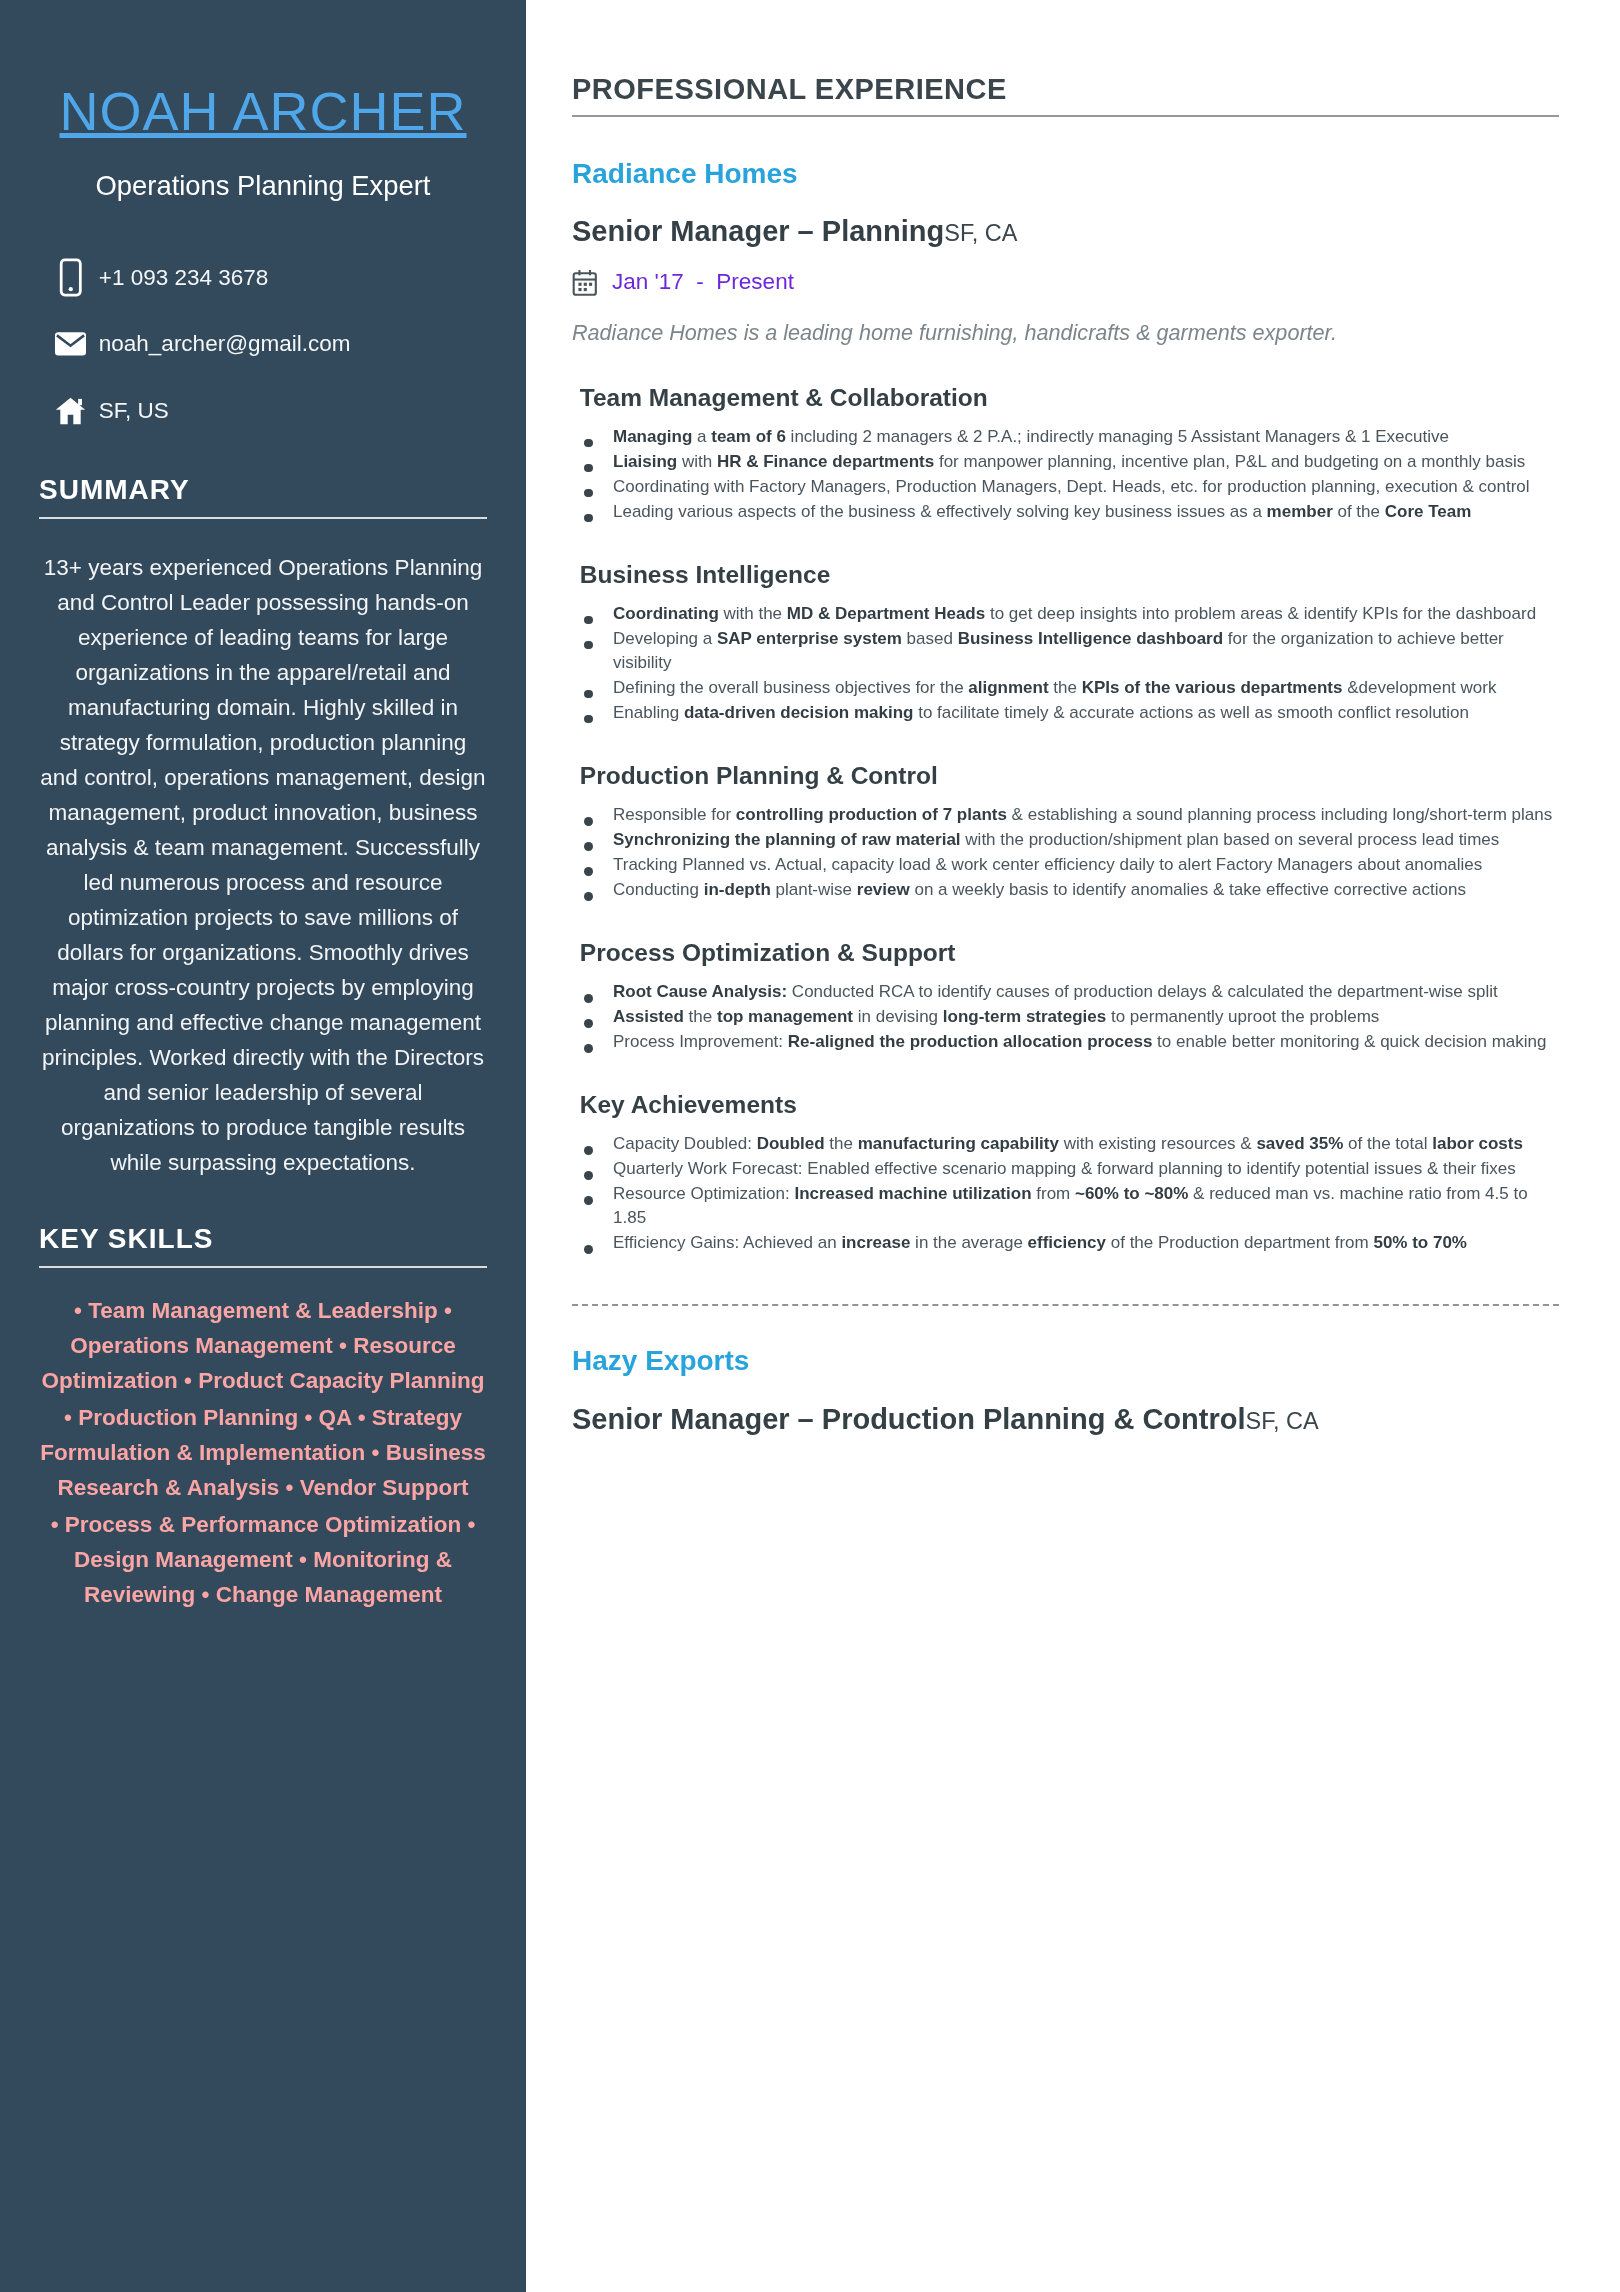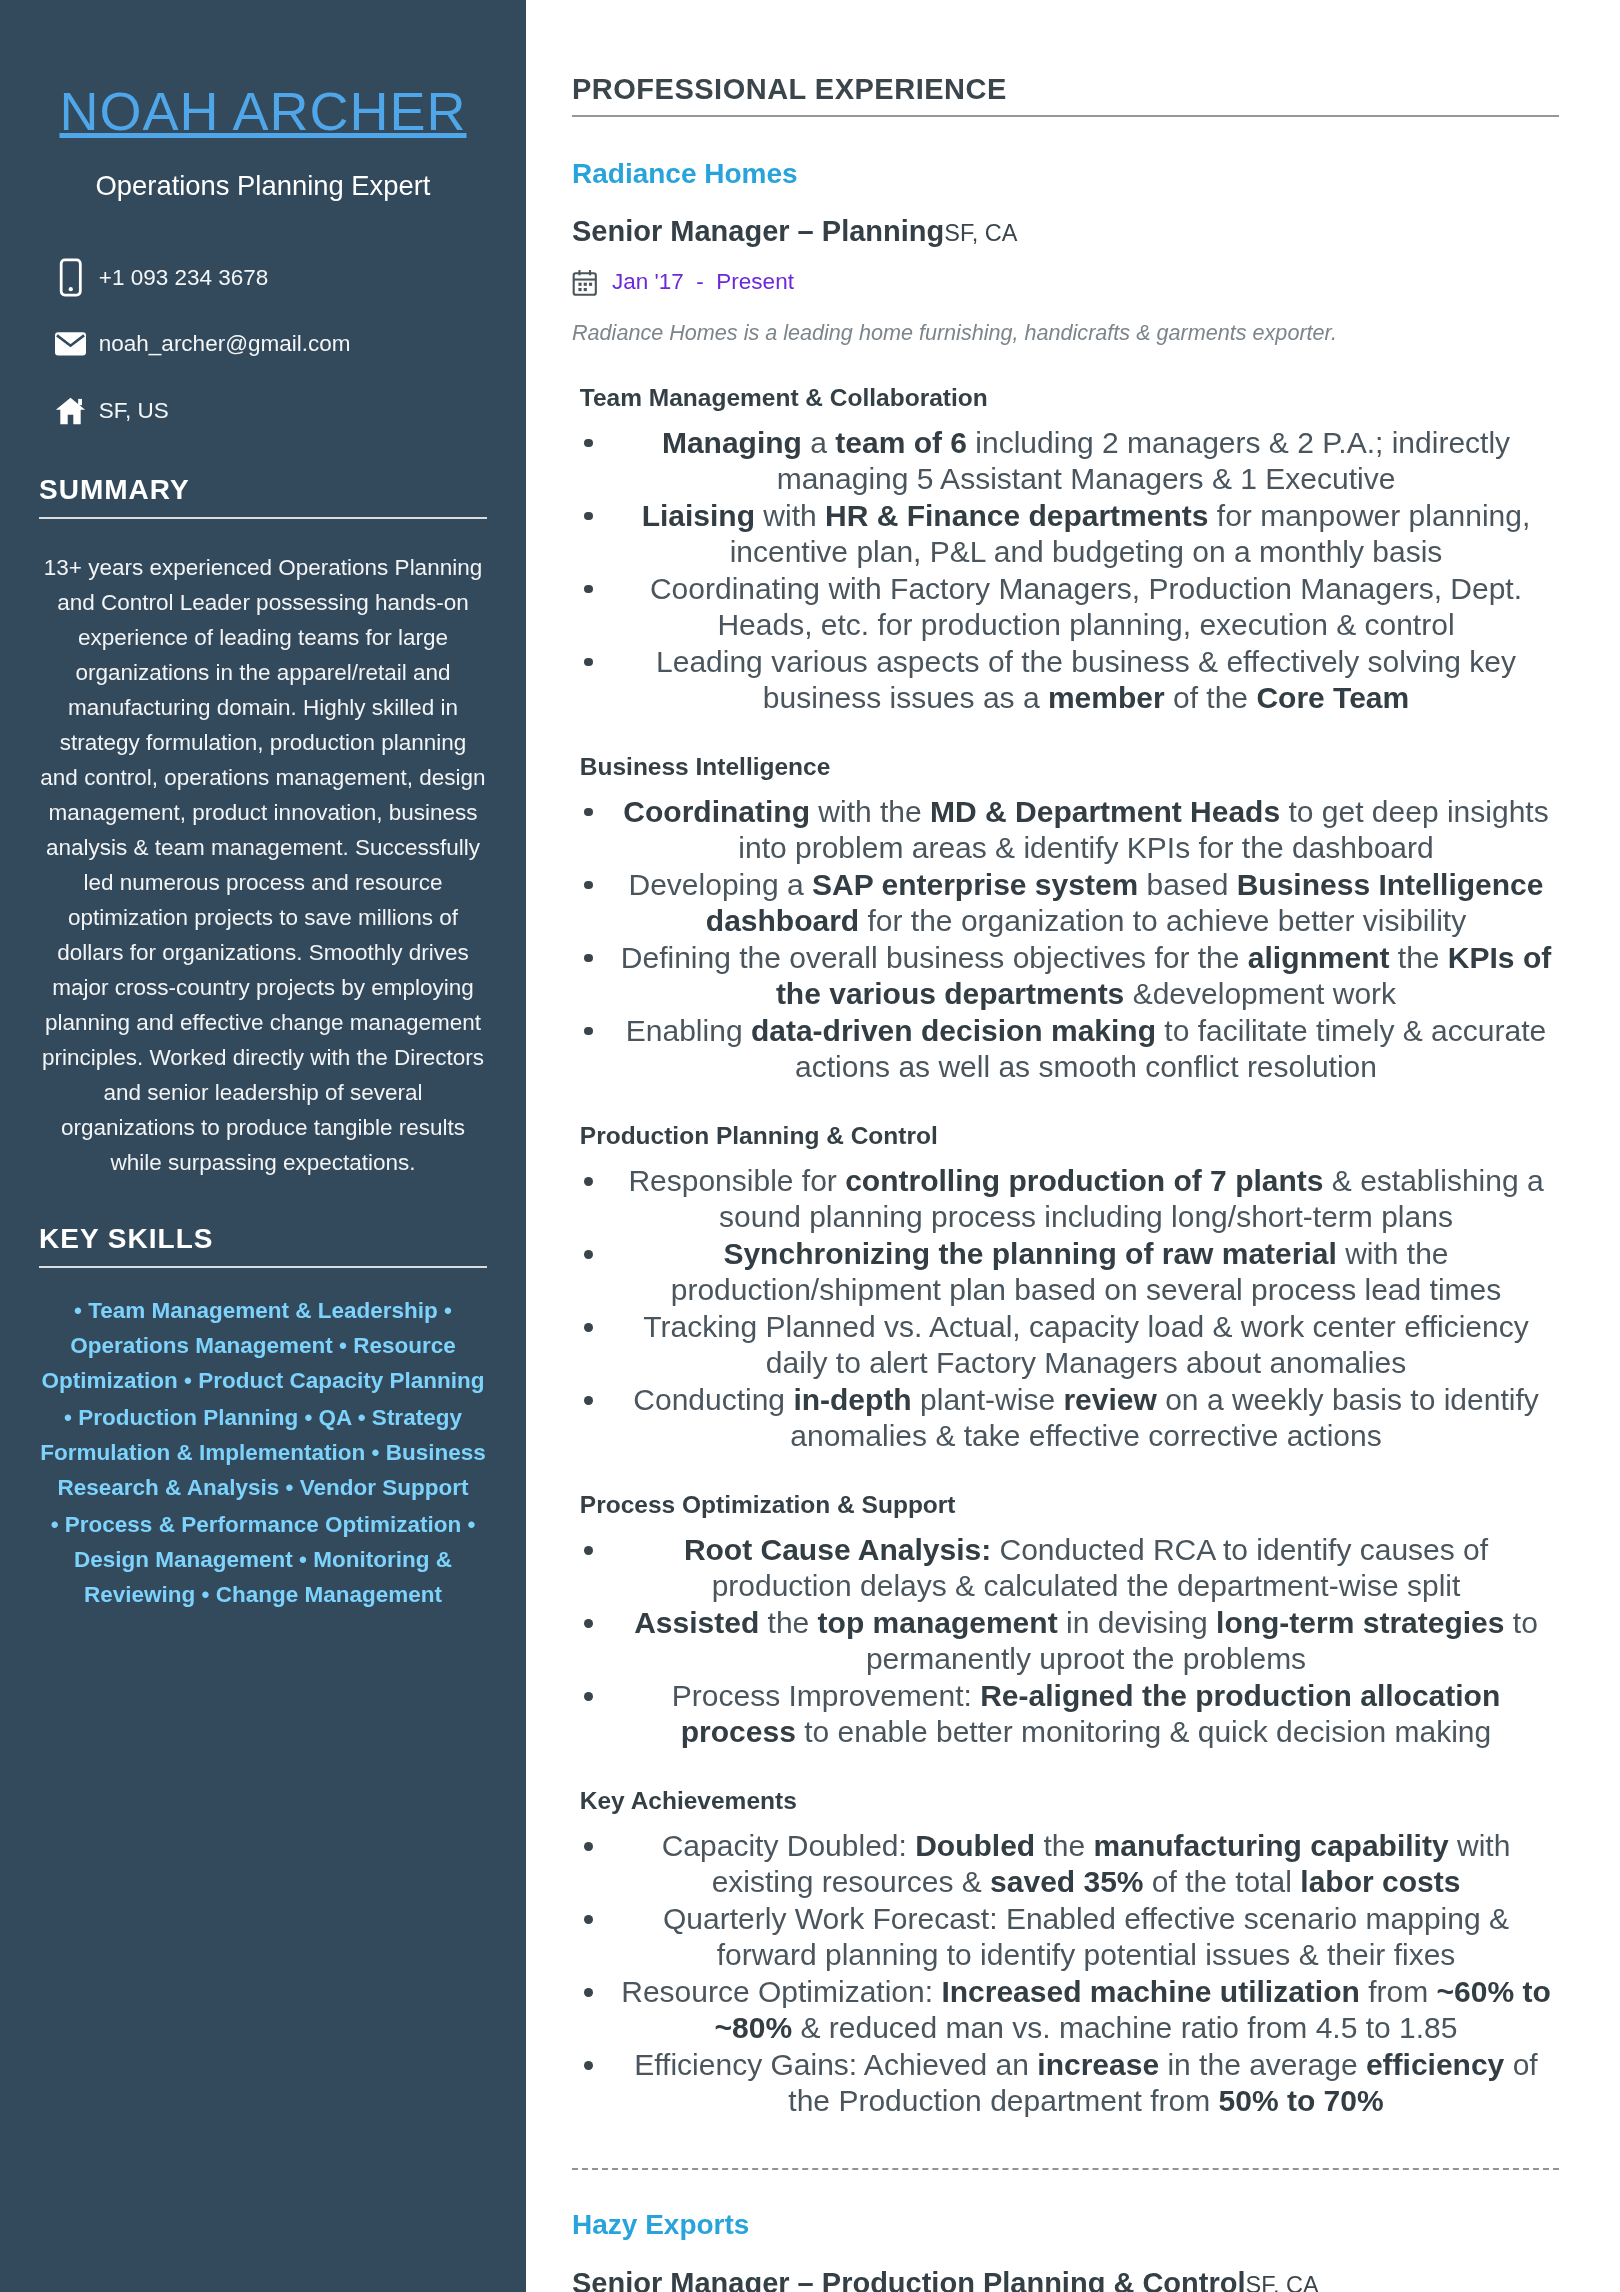--- a/index.html
+++ b/index.html
@@ -36,21 +36,21 @@
   .side-rule { border:none; border-bottom:2.9px solid #d7dde1; margin-top:11.8px; }
   .summary-block { margin-top:41px; }
   .summary-text {
     margin-top:31px; text-align:center;
     font-size:22.5px; line-height:35px; color:#f2f4f5;
   }
   .skills-block { margin-top:43px; }
   .skills-list { margin-top:25.5px; }
   .skills-group {
     text-align:center; font-size:22.5px; font-weight:700;
-    line-height:35px; color:#7dd3fc; margin-bottom:2px;
+    line-height:35px; color:#fca5a5; margin-bottom:2px;
   }
 
   
   .content {
     flex:1; padding:74px 61px 0 46px; background:#fff;
   }
   .main-heading {
     font-size:29px; font-weight:700; letter-spacing:0.5px; color:#3b454c; line-height:31px;
   }
   .heading-rule { border:none; border-bottom:2px solid #92989c; margin-top:9.8px; }
@@ -68,21 +68,21 @@
   .dates { font-size:22.5px; color:#6d28d9; margin-left:11px; white-space:pre; }
   .company-desc {
     margin-top:21.6px; font-size:21.6px; font-style:italic; color:#7c858b; line-height:29px;
   }
 
   .subsection { margin-top:37px; }
   .sub-title { font-size:24.5px; font-weight:700; color:#343f46; line-height:27.4px; margin-left:7.8px; }
   .bullets { list-style:none; margin-top:13.7px; }
   .bullets li {
     position:relative; padding-left:41px;
-    font-size:30px; line-height:36px; color:#4a555d; margin-bottom:1px;text-align:center;
+    font-size:17px; line-height:24px; color:#4a555d; margin-bottom:1px;
   }
   .bullets li::before {
     content:""; position:absolute; left:11.8px; top:13.7px;
     width:8.8px; height:8.8px; border-radius:50%; background:#3a444b;
   }
   .b { font-weight:700; color:#333d44; }
 
   .jobs-divider { border:none; border-top:2.9px dashed #8d959b; margin-top:49px; }
   .job + .job .company, .jobs-divider + .job .company { margin-top:39px; }
 </style>

